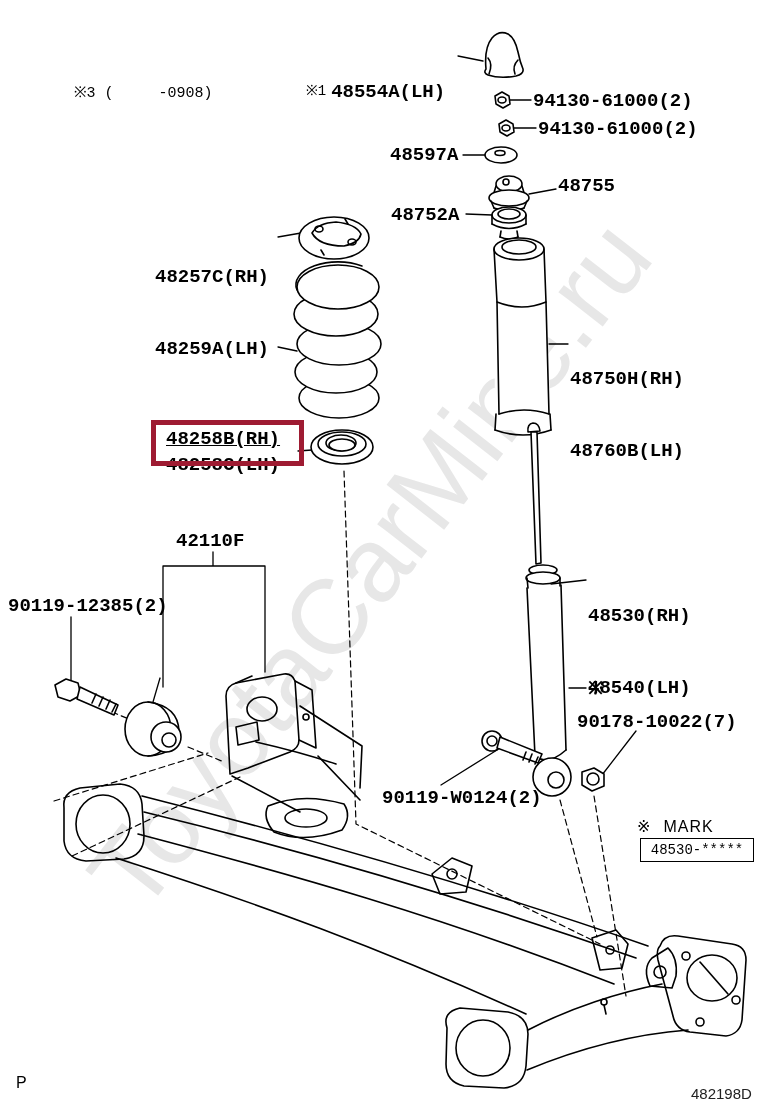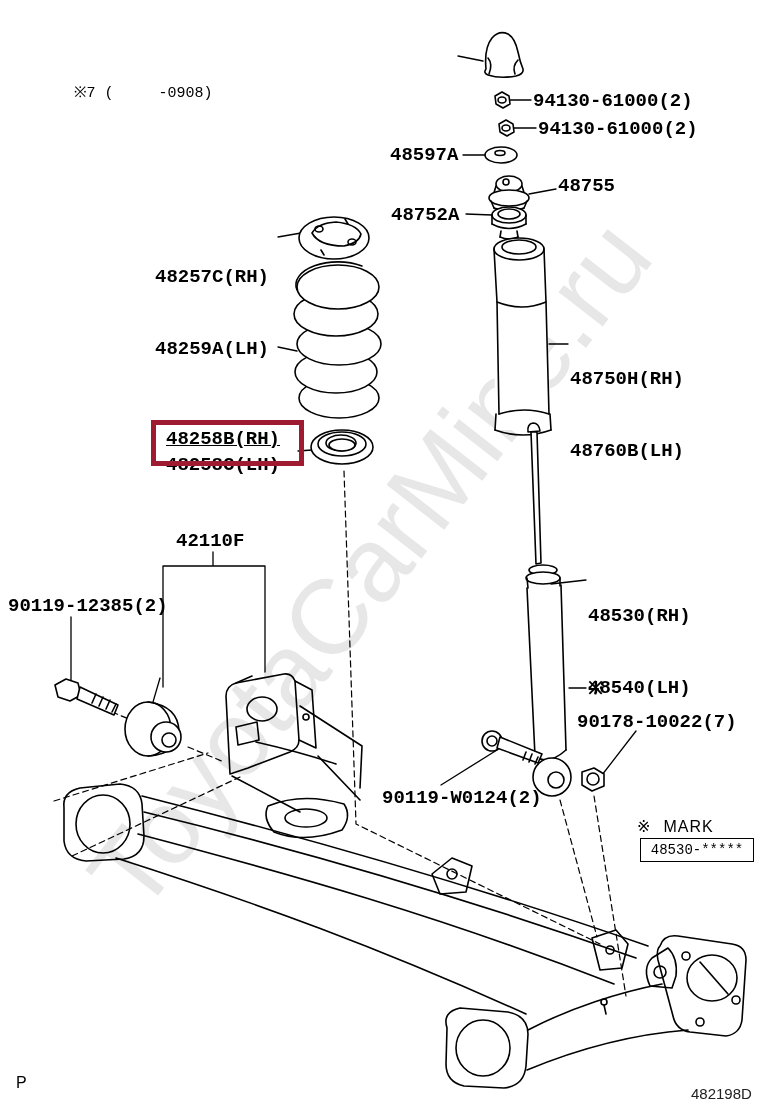--- a/index.html
+++ b/index.html
@@ -214,23 +214,24 @@
         <path d="M650,986 Q642,968 652,958 L668,948 Q678,958 676,976 L672,988 Z"></path>
         <circle cx="660" cy="972" r="6"></circle>
         <path d="M592,938 L616,930 L628,944 L622,968 L600,970 Z"></path>
         <circle cx="610" cy="950" r="4"></circle>
         <circle cx="604" cy="1002" r="3"></circle>
         <path d="M604,1005 L606,1014"></path>
       </g>
     </g>
   </svg>
 
-  <div class="note">※7 (     -0908)</div>
+  <div class="note">※3 (     -0908)</div>
 
   <div class="lbl" style="left:306px;top:32px">
+    <div><span class="ref">※1</span><span>48554A(LH)</span></div>
   </div>
 
   <div class="lbl" style="left:533px;top:89px">94130-61000(2)</div>
   <div class="lbl" style="left:538px;top:117px">94130-61000(2)</div>
   <div class="lbl" style="left:390px;top:143px">48597A</div>
   <div class="lbl" style="left:558px;top:174px">48755</div>
   <div class="lbl" style="left:391px;top:203px">48752A</div>
 
   <div class="lbl" style="left:155px;top:217px">
     <div>48257C(RH)</div>

